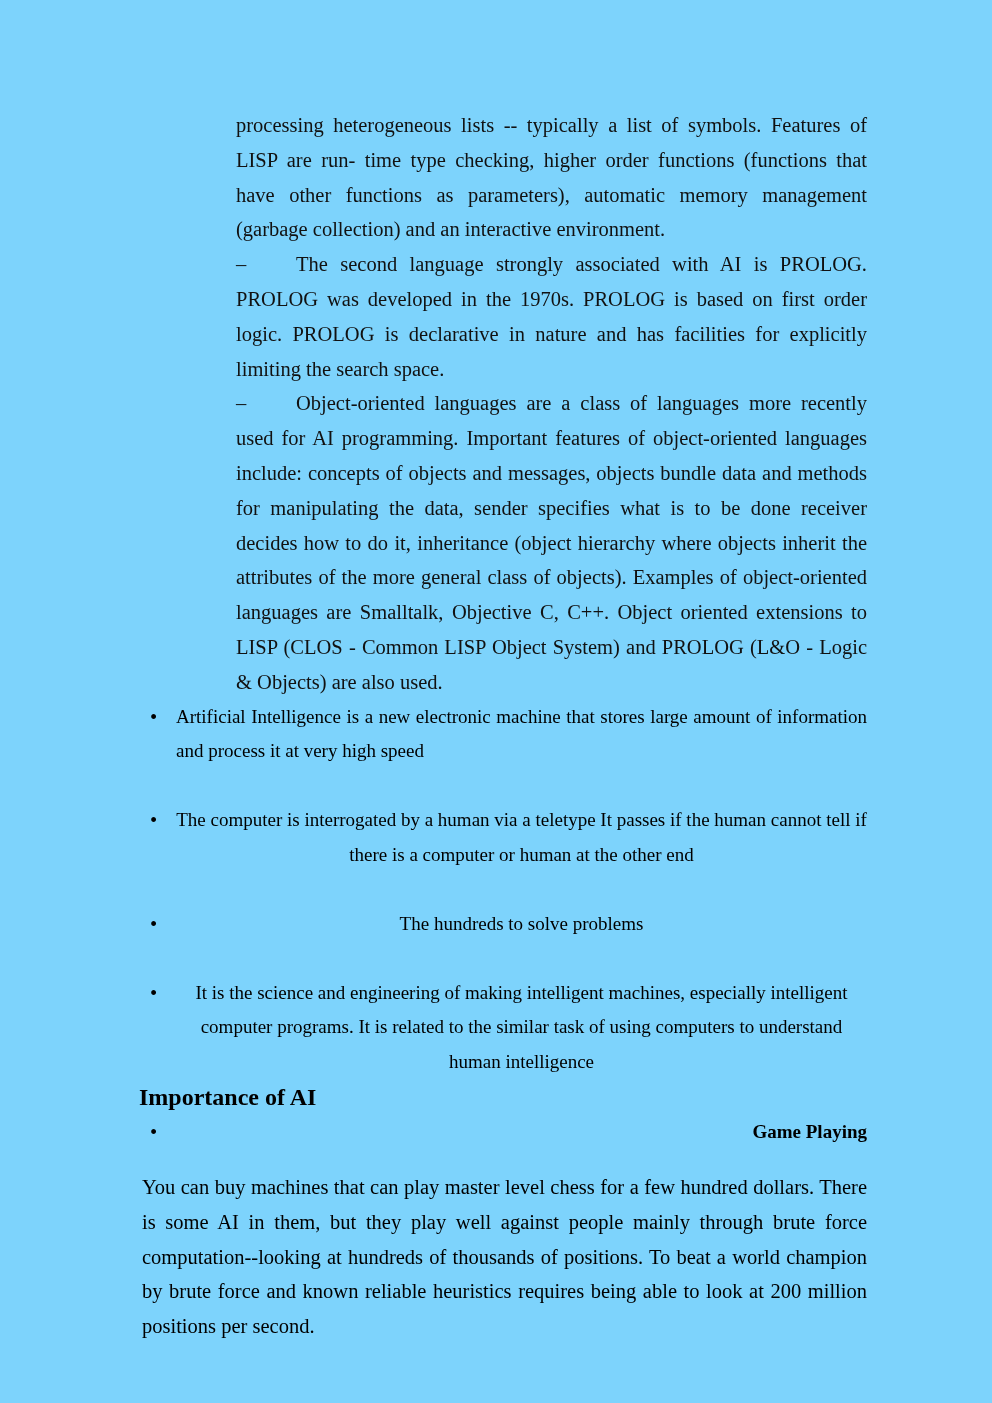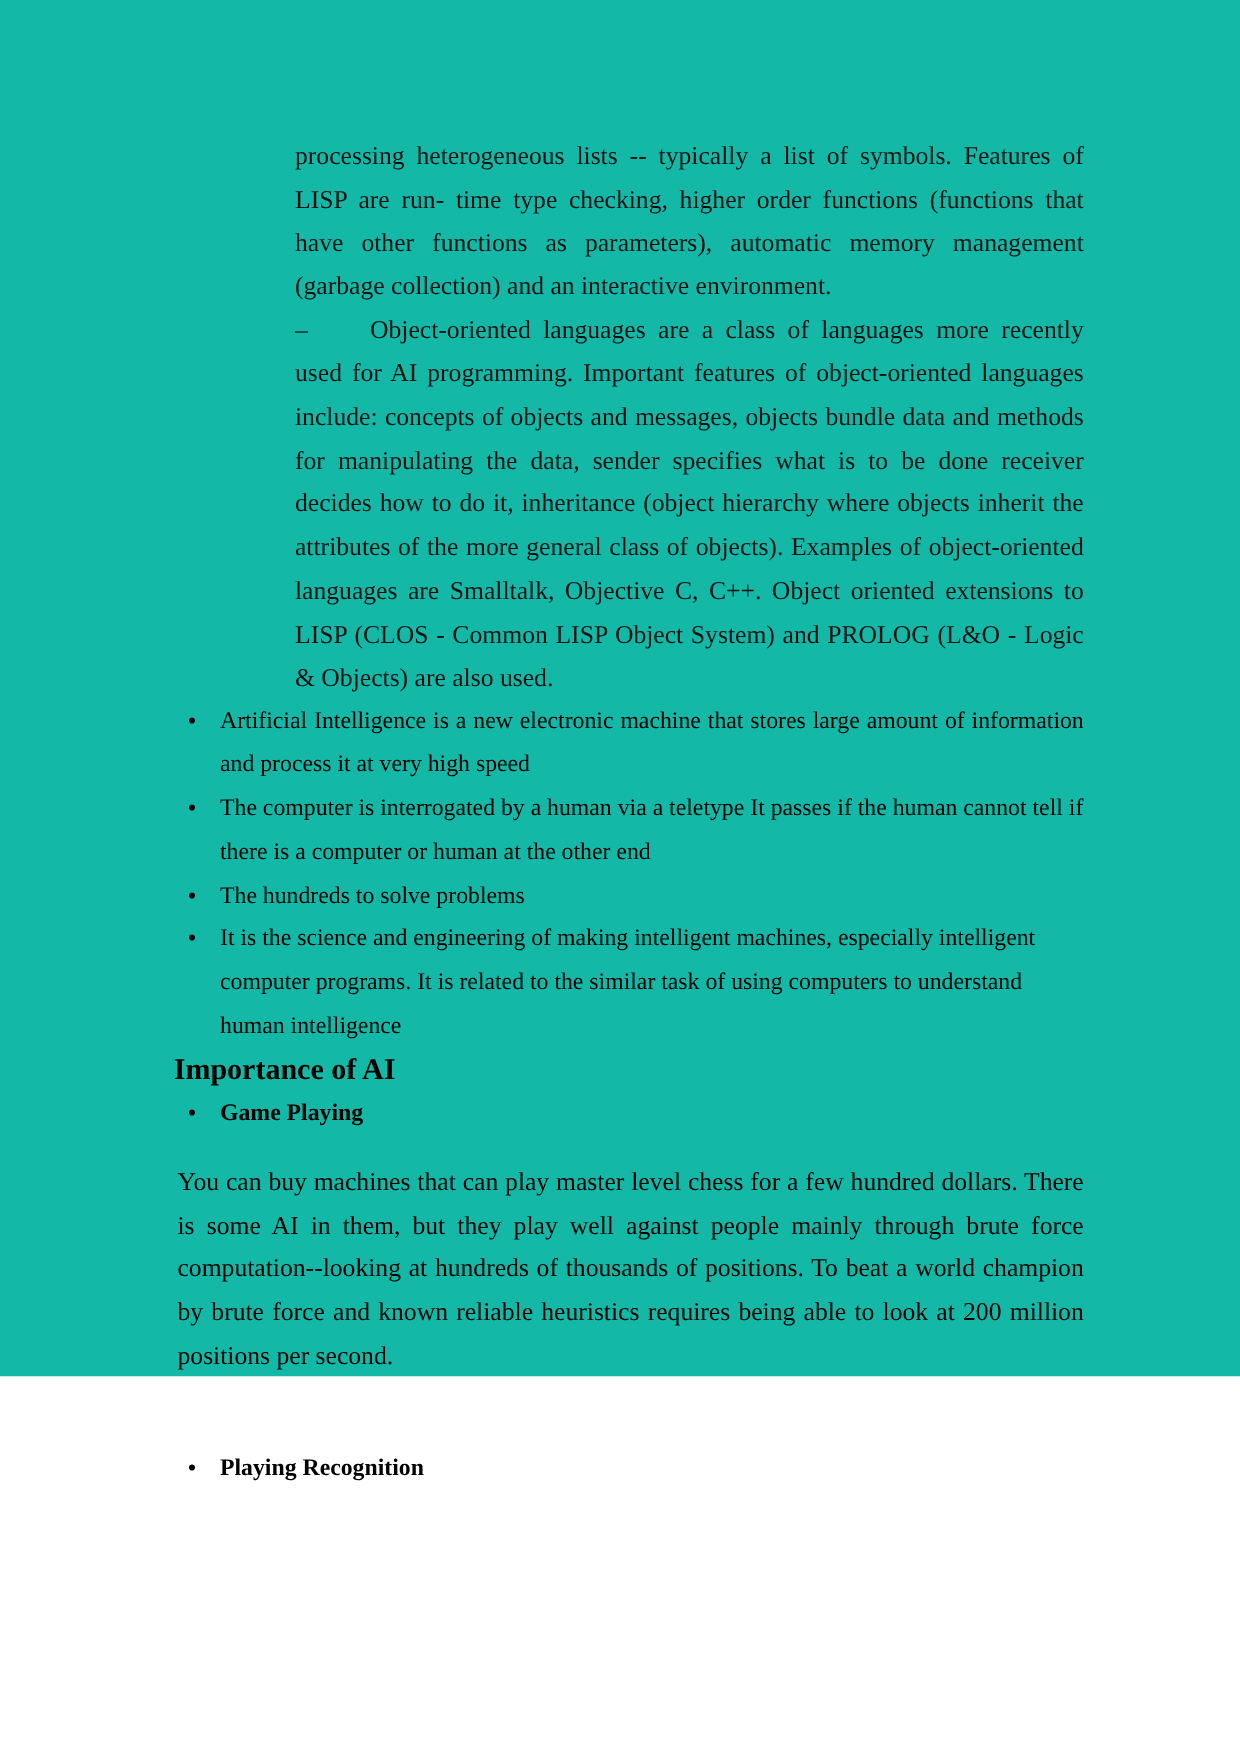--- a/index.html
+++ b/index.html
@@ -11,22 +11,22 @@
     width: 992px;
     height: 1403px;
     font-family: "Liberation Serif", "DejaVu Serif", serif;
     color: #000000;
     overflow: hidden;
   }
 
   .page {
     position: relative;
     width: 992px;
-    height: 1101px;
-    background: #14b8a6;
+    height: 1403px;
+    background: #7dd3fc;
     box-sizing: border-box;
     padding: 108px 117px 0 117px;
   }
 
   
   .para {
     font-size: 20.5px;
     line-height: 34.8px;
     text-align: justify;
     text-justify: inter-word;
@@ -69,25 +69,26 @@
     line-height: 34.8px;
   }
   .bullet-text {
     font-size: 19px;
     line-height: 34.8px;
     text-align: justify;
     text-justify: inter-word;
     display: block;
   }
   .bullet-text.nojustify {
-    text-align: left;
+    text-align: center;
+    margin-top: 34px;
   }
   .bullet-text.bold {
     font-weight: bold;
-    text-align: left;
+    text-align: right;
   }
 
   
   .section-heading {
     font-size: 24px;
     line-height: 34.8px;
     font-weight: bold;
     margin: 0;
     padding-left: 22px;
   }
@@ -107,20 +108,21 @@
     text-justify: inter-word;
   }
 </style>
 </head>
 <body>
 
 <div class="page">
 
   <p class="para indent-block">processing heterogeneous lists -- typically a list of symbols. Features of LISP are run- time type checking, higher order functions (functions that have other functions as parameters), automatic memory management (garbage collection) and an interactive environment.</p>
 
+  <p class="para dash-item"><span class="dash-marker">–</span><span>The second language strongly associated with AI is PROLOG. PROLOG was developed in the 1970s. PROLOG is based on first order logic. PROLOG is declarative in nature and has facilities for explicitly limiting the search space.</span></p>
 
   <p class="para dash-item"><span class="dash-marker">–</span><span>Object-oriented languages are a class of languages more recently used for AI programming. Important features of object-oriented languages include: concepts of objects and messages, objects bundle data and methods for manipulating the data, sender specifies what is to be done receiver decides how to do it, inheritance (object hierarchy where objects inherit the attributes of the more general class of objects). Examples of object-oriented languages are Smalltalk, Objective C, C++. Object oriented extensions to LISP (CLOS - Common LISP Object System) and PROLOG (L&amp;O - Logic &amp; Objects) are also used.</span></p>
 
   <div class="bullet-list">
 
     <div class="bullet-row">
       <span class="bullet-glyph">•</span>
       <span class="bullet-text">Artificial Intelligence is a new electronic machine that stores large amount of information and process it at very high speed</span>
     </div>
 

